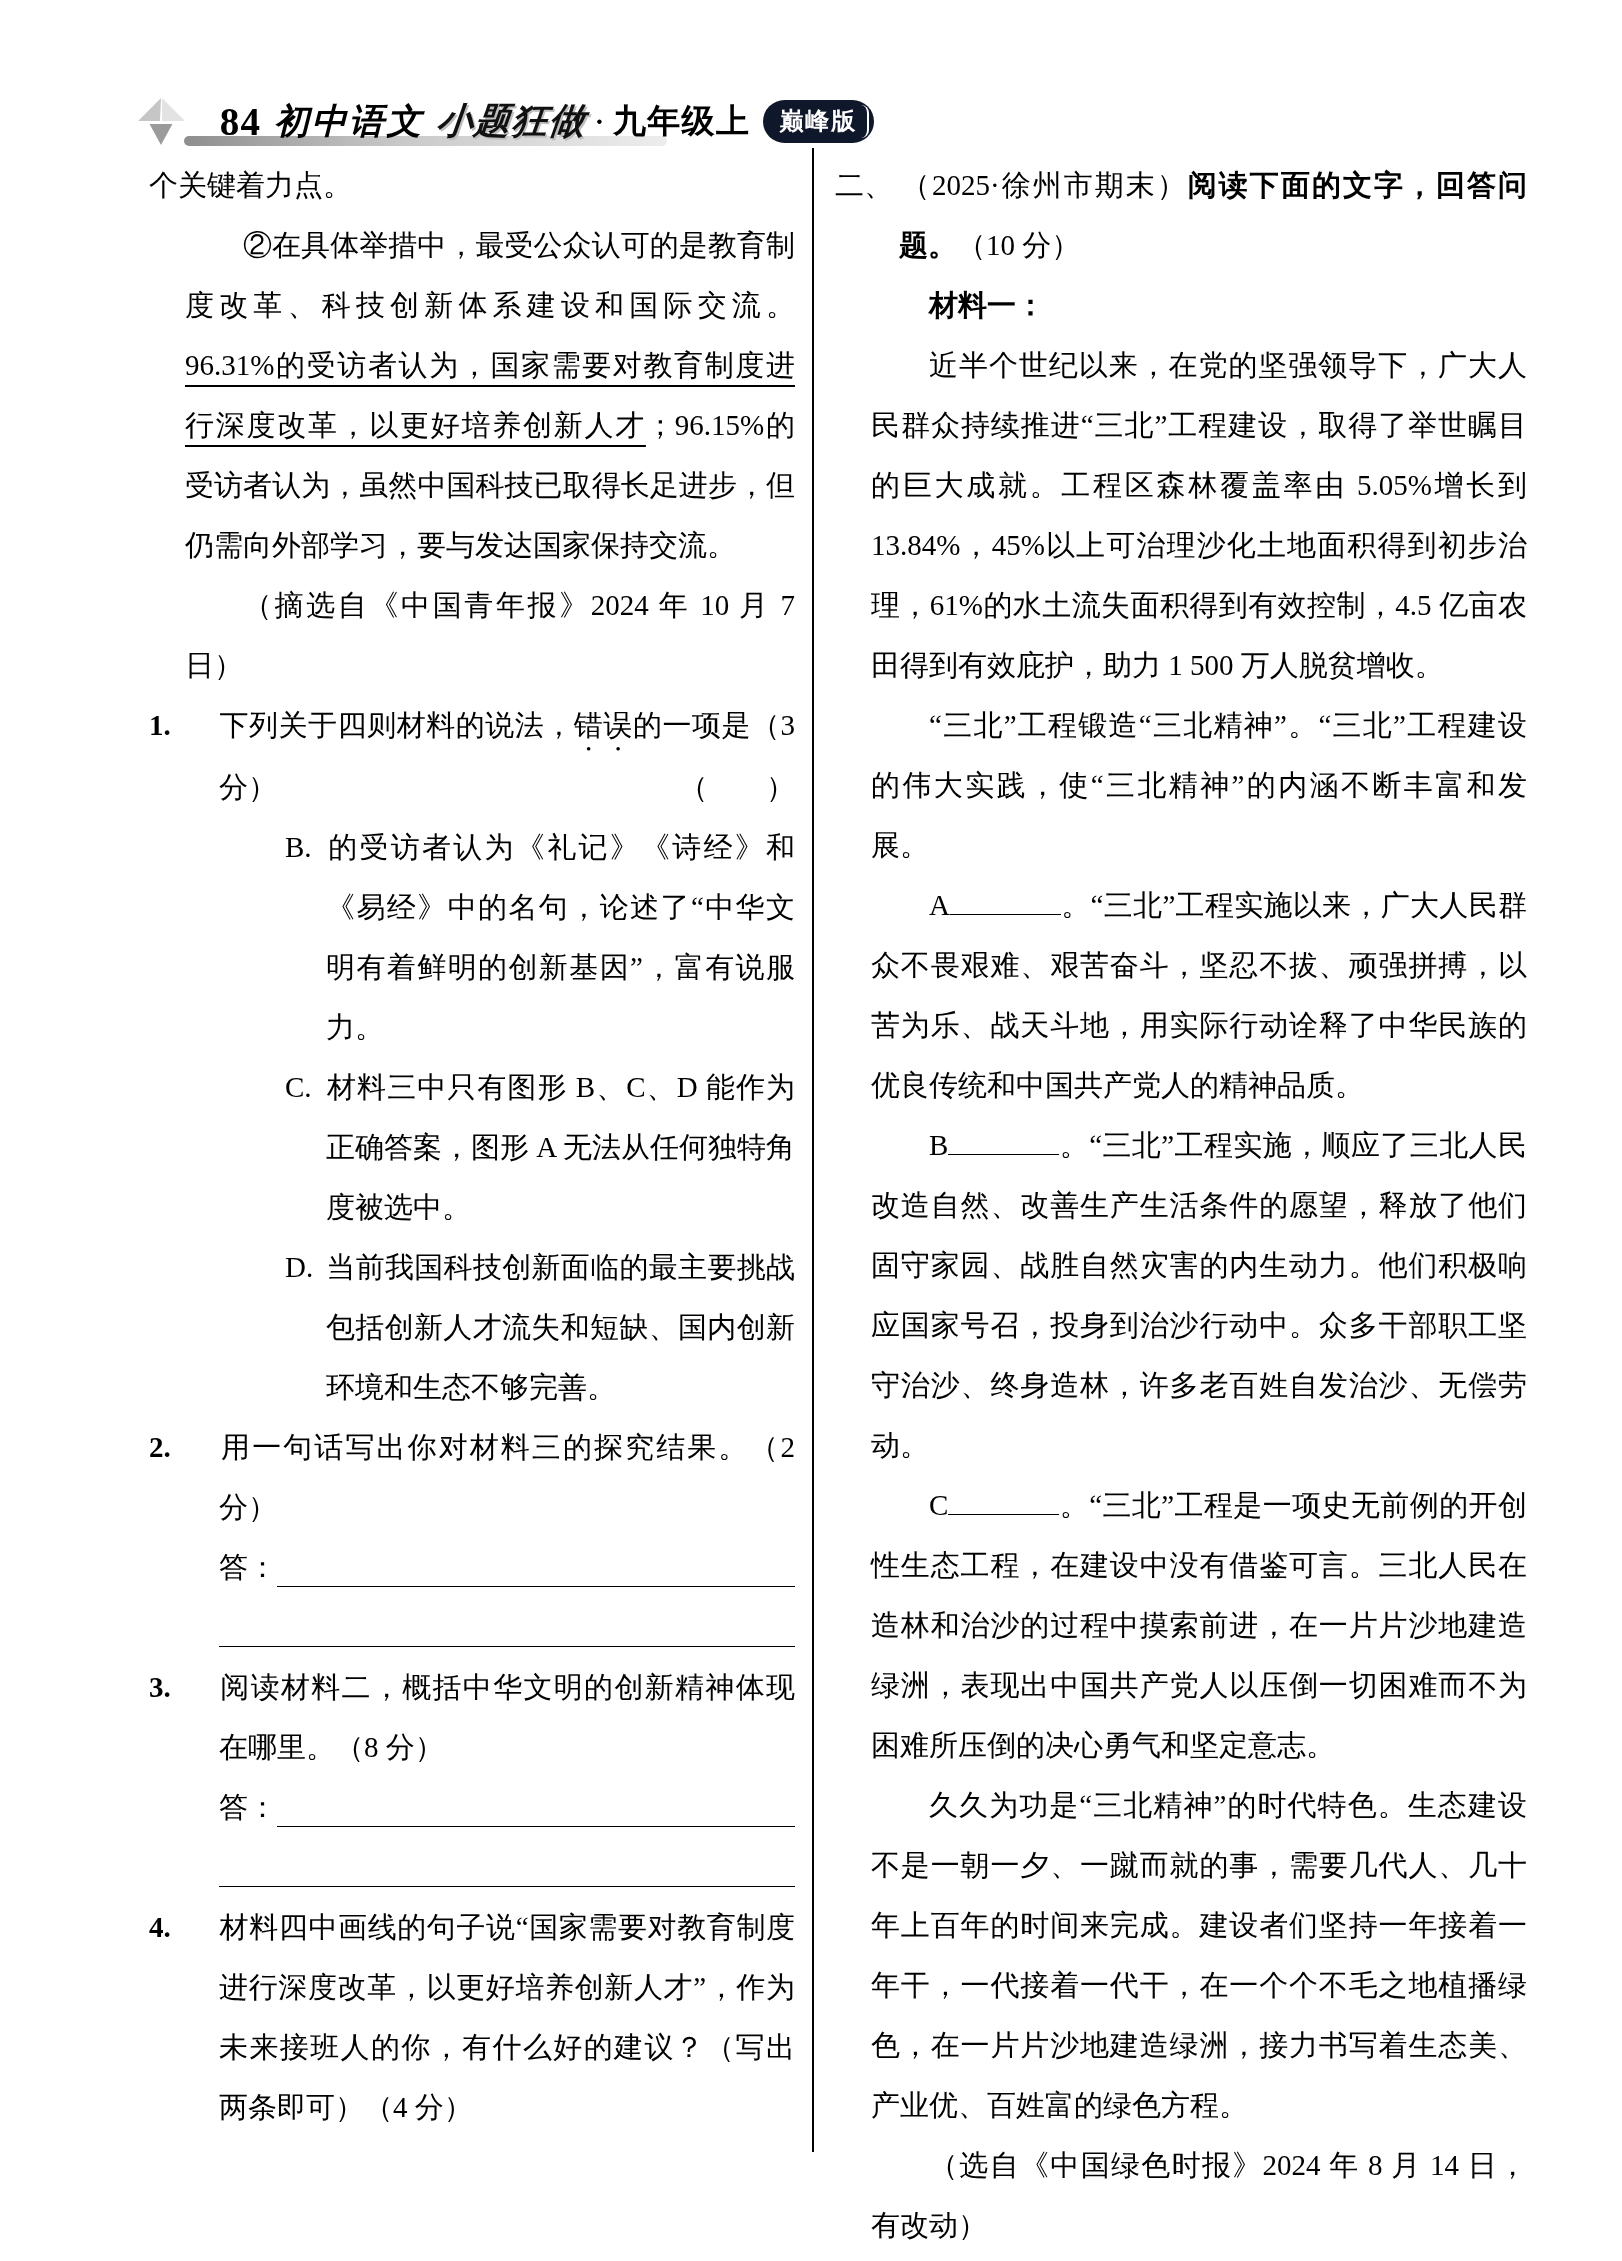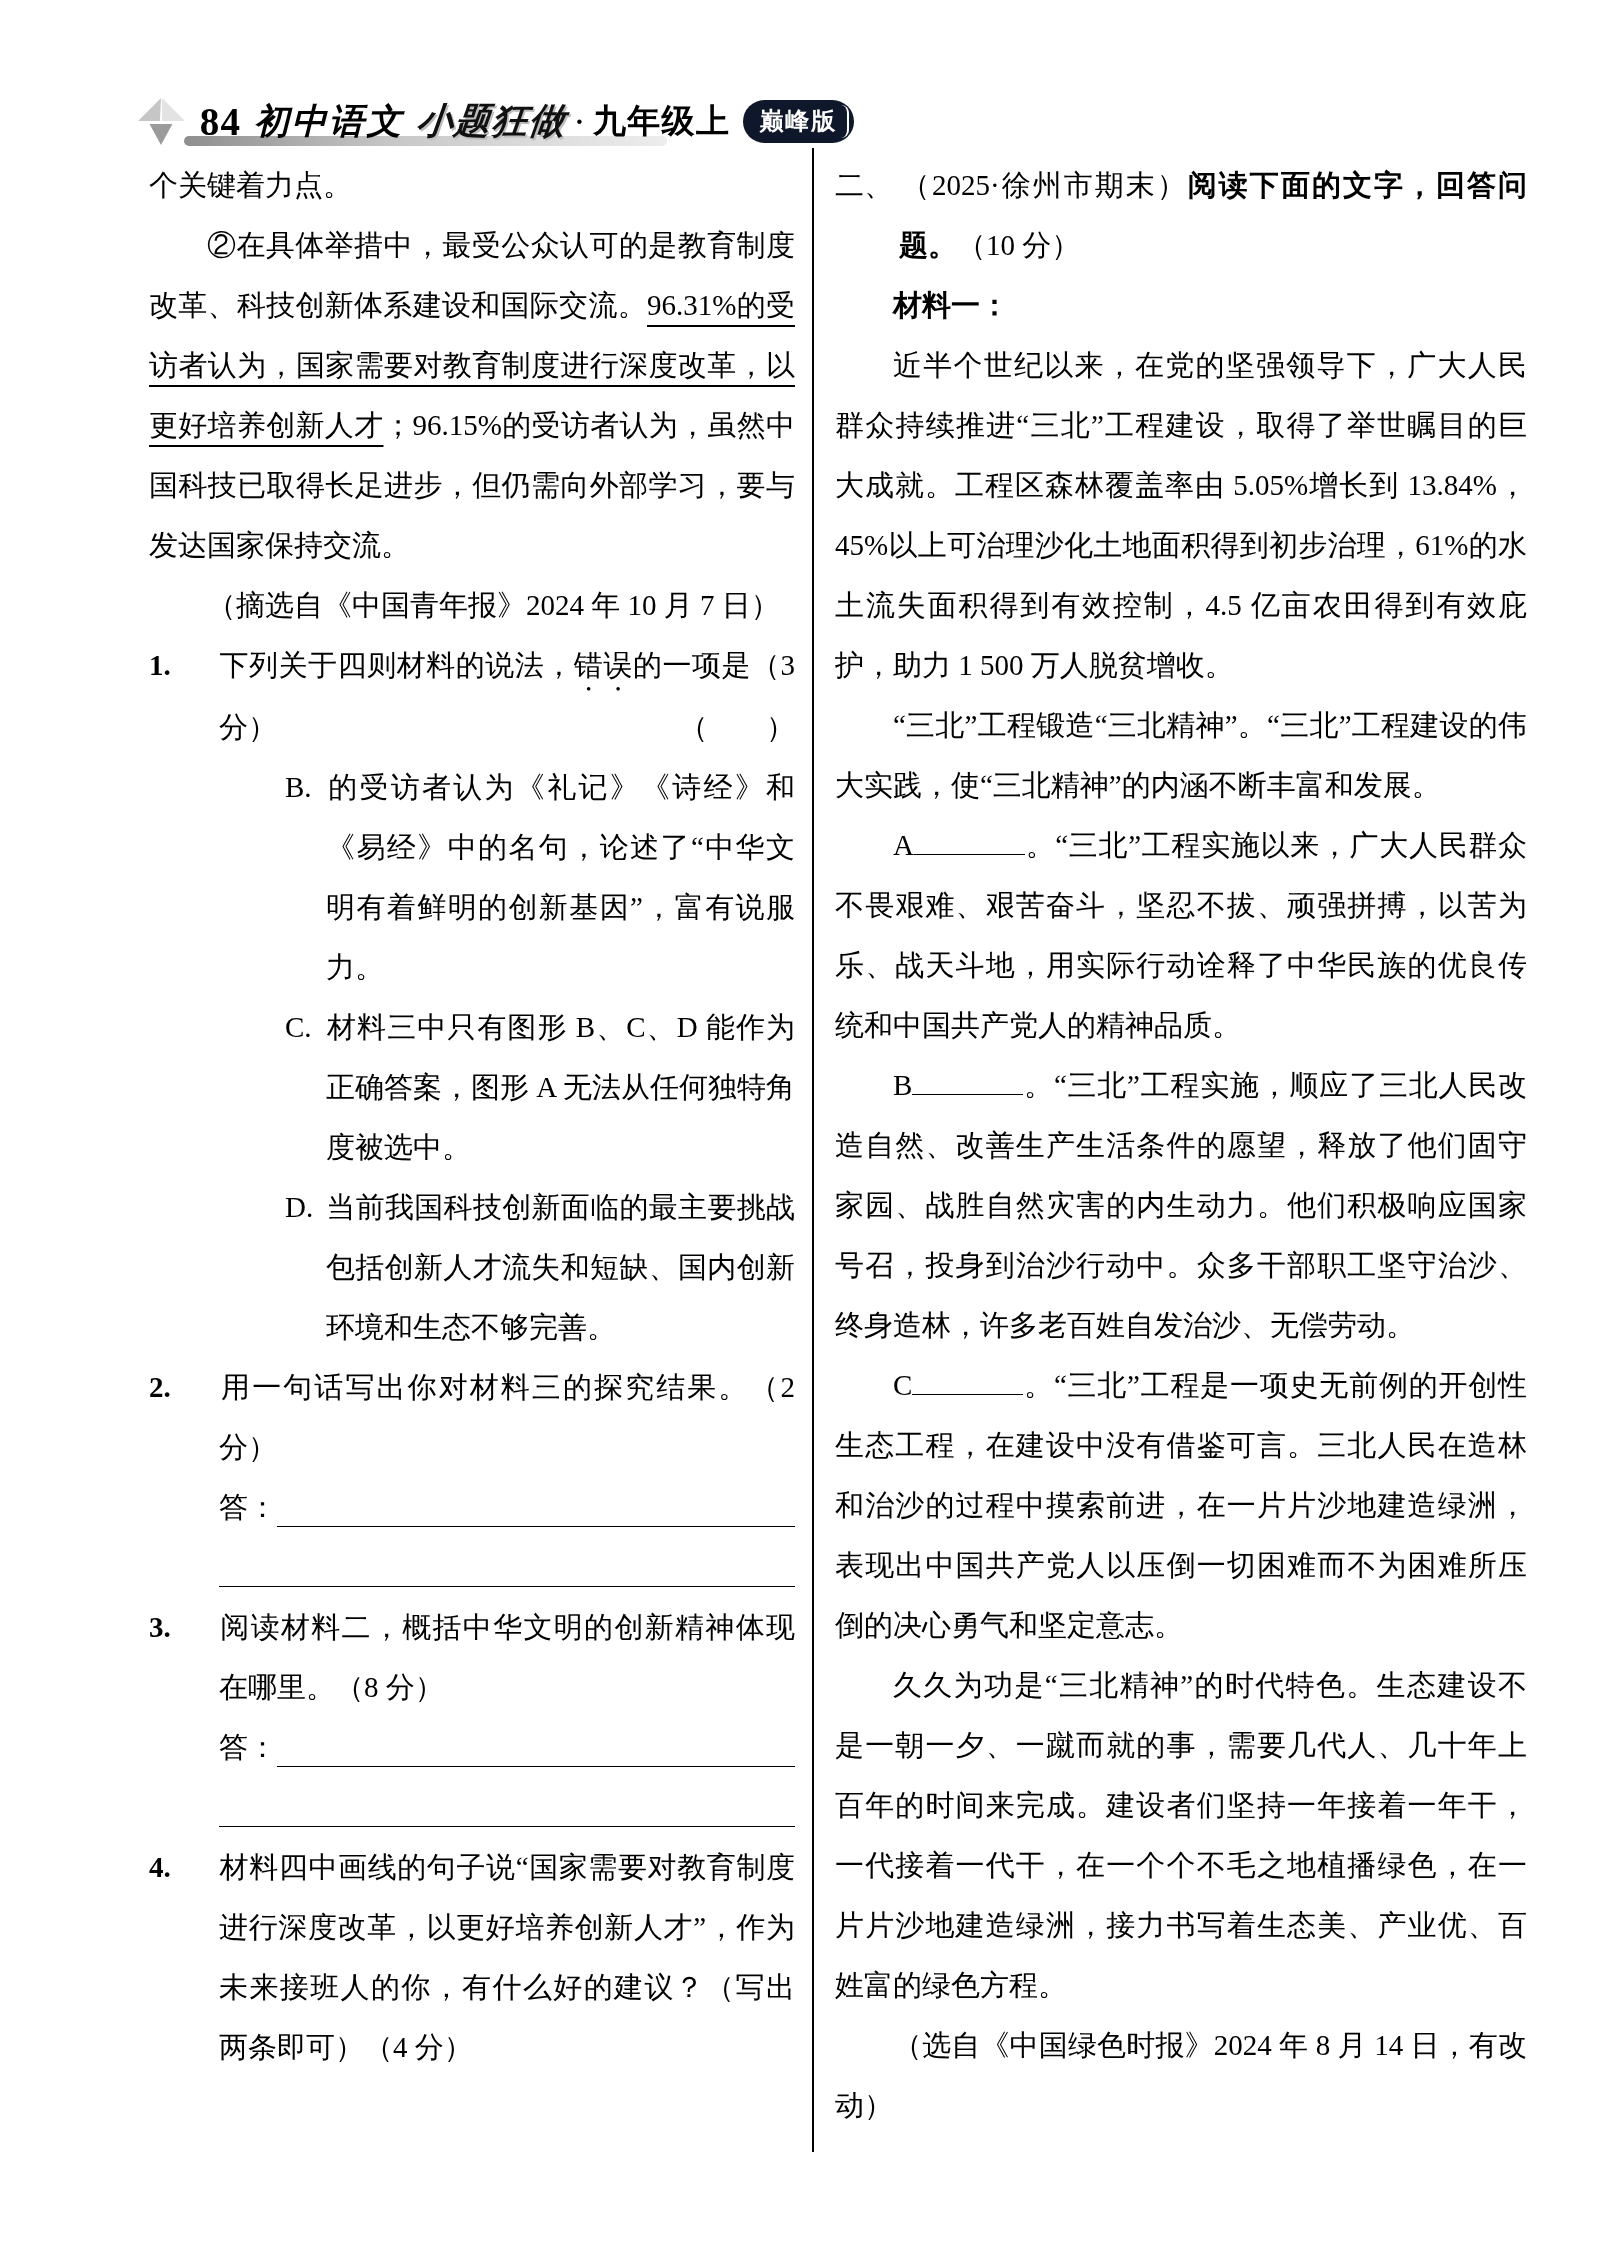--- a/index.html
+++ b/index.html
@@ -18,20 +18,21 @@
     border-radius:5.1px;
   }
   .hdr{
     position:absolute;left:135px;top:93px;height:57px;
     display:flex;align-items:center;gap:12.7px;z-index:2;
   }
   .hdr-logo{width:52px;height:52px;flex:0 0 auto;}
   .hdr-page{
     font-size:39px;font-weight:bold;letter-spacing:1.3px;
     font-family:"Liberation Serif","DejaVu Serif",serif;
+    margin-left:20px;
   }
   .hdr-title{
     font-size:35px;font-weight:bold;
     font-family:"Liberation Sans","DejaVu Sans",sans-serif;
     letter-spacing:2.5px;
     font-style:italic;
   }
   .hdr-brand{
     font-size:36px;font-weight:900;font-style:italic;
     transform:skewX(-6deg);
@@ -60,21 +61,21 @@
     position:absolute;left:812px;top:148px;width:1.9px;height:2004px;
     background:#000;
   }
   .col{
     position:absolute;top:155px;
     font-size:29px;line-height:60px;
     text-align:justify;
   }
   .col-left{left:149px;width:646px;}
   .col-right{left:835px;width:692px;}
-  .indent{text-indent:2em;}
+  .indent{text-indent:2em;margin-left:36px;}
   .bold{font-weight:bold;}
   .ul{
     text-decoration:underline;
     text-decoration-thickness:1.9px;
     text-underline-offset:10.2px;
   }
   .emph{
     -webkit-text-emphasis:filled dot;
     -webkit-text-emphasis-position:under left;
     text-emphasis:filled dot;

